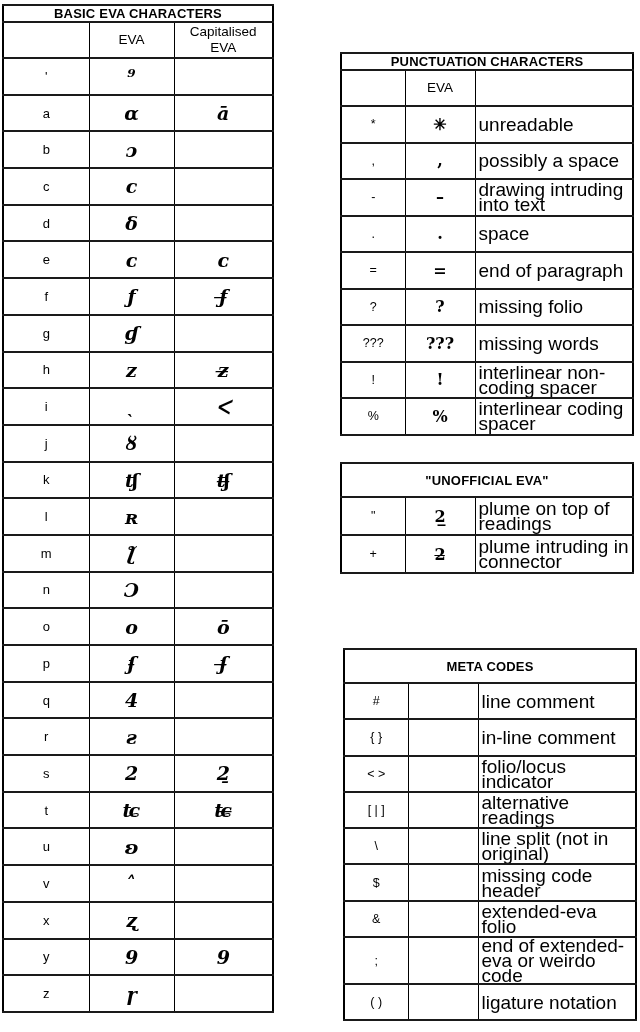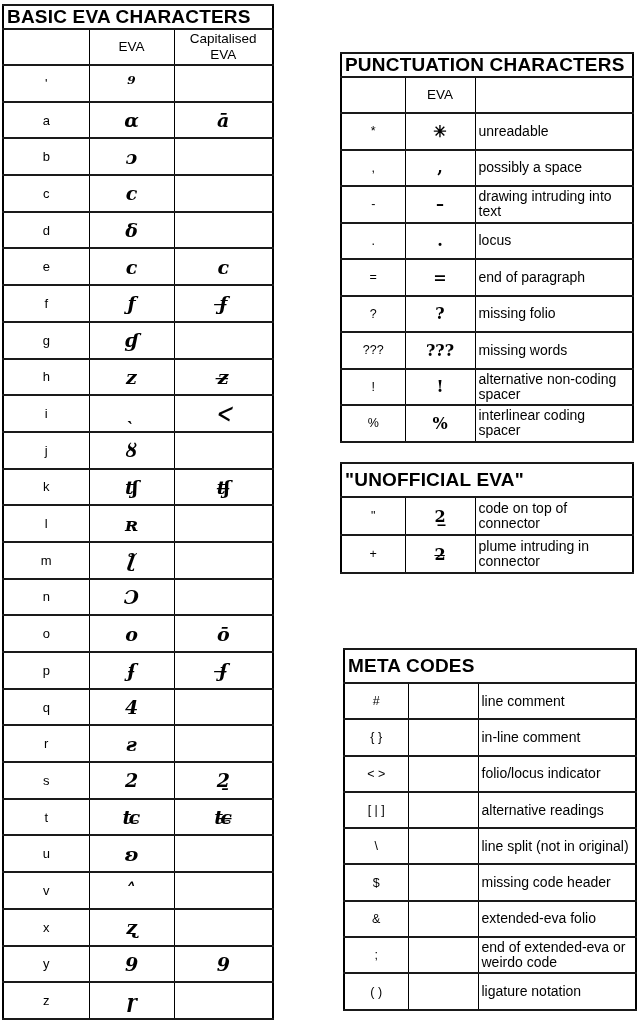--- a/index.html
+++ b/index.html
@@ -11,40 +11,40 @@
   table.tbl{
     position:absolute;border-collapse:collapse;table-layout:fixed;
     border:2px solid #000;background:#fff;
   }
   .tbl th,.tbl td{
     border-left:1px solid #000;border-right:1px solid #000;
     border-top:2px solid #1a1a1a;border-bottom:2px solid #1a1a1a;
     padding:0 3px;vertical-align:middle;overflow:hidden;
   }
   .title-cell{
-    font-weight:bold;font-size:19px;text-align:left;height:15px;
+    font-weight:bold;font-size:13px;text-align:center;height:15px;
     letter-spacing:.2px;
   }
   .tall-title{height:32px;}
   .sub-cell{
     font-weight:normal;font-size:13.5px;text-align:center;height:34px;line-height:16px;
   }
   
   .letter{font-size:13px;text-align:center;}
   .code{font-size:12.5px;text-align:center;}
   .glyph{
     font-family:"DejaVu Serif", serif;font-style:italic;font-weight:bold;
     font-size:19px;text-align:center;
   }
   .glyph-sm{
     font-family:"DejaVu Serif", serif;font-style:normal;font-weight:bold;
     font-size:16px;text-align:center;
   }
   .desc{
-    font-size:14px;text-align:left;line-height:15px;padding:2px 3px;
+    font-size:19px;text-align:left;line-height:15px;padding:2px 3px;
   }
   
   #basic-body td{height:34.7px;}
   #punct-body td{height:34.5px;}
   #unofficial-body td{height:36px;}
   #meta-body td{height:34.3px;}
   
   #basic-table{left:2px;top:4px;width:270px;}
   #punct-table{left:340px;top:4px;width:292px;margin-top:48px;}
   #unofficial-table{left:340px;top:462px;width:292px;}
@@ -231,41 +231,41 @@
         <td class="desc">possibly a space</td>
       </tr>
       <tr>
         <td class="code">-</td>
         <td class="glyph-sm">–</td>
         <td class="desc">drawing intruding into text</td>
       </tr>
       <tr>
         <td class="code">.</td>
         <td class="glyph-sm">.</td>
-        <td class="desc">locus</td>
+        <td class="desc">space</td>
       </tr>
       <tr>
         <td class="code">=</td>
         <td class="glyph-sm">=</td>
         <td class="desc">end of paragraph</td>
       </tr>
       <tr>
         <td class="code">?</td>
         <td class="glyph-sm">?</td>
         <td class="desc">missing folio</td>
       </tr>
       <tr>
         <td class="code">???</td>
         <td class="glyph-sm">???</td>
         <td class="desc">missing words</td>
       </tr>
       <tr>
         <td class="code">!</td>
         <td class="glyph-sm">!</td>
-        <td class="desc">alternative non-coding spacer</td>
+        <td class="desc">interlinear non-coding spacer</td>
       </tr>
       <tr>
         <td class="code">%</td>
         <td class="glyph-sm">%</td>
         <td class="desc">interlinear coding spacer</td>
       </tr>
     </tbody>
 </table>
 
 <table class="tbl" id="unofficial-table">
@@ -276,21 +276,21 @@
     </colgroup>
   <thead>
     <tr>
       <th colspan="3" class="title-cell tall-title">"UNOFFICIAL EVA"</th>
     </tr>
   </thead>
   <tbody id="unofficial-body">
       <tr>
         <td class="code">"</td>
         <td class="glyph-sm">2̲</td>
-        <td class="desc">code on top of connector</td>
+        <td class="desc">plume on top of readings</td>
       </tr>
       <tr>
         <td class="code">+</td>
         <td class="glyph-sm">2̶</td>
         <td class="desc">plume intruding in connector</td>
       </tr>
     </tbody>
 </table>
 
 <table class="tbl" id="meta-table">

